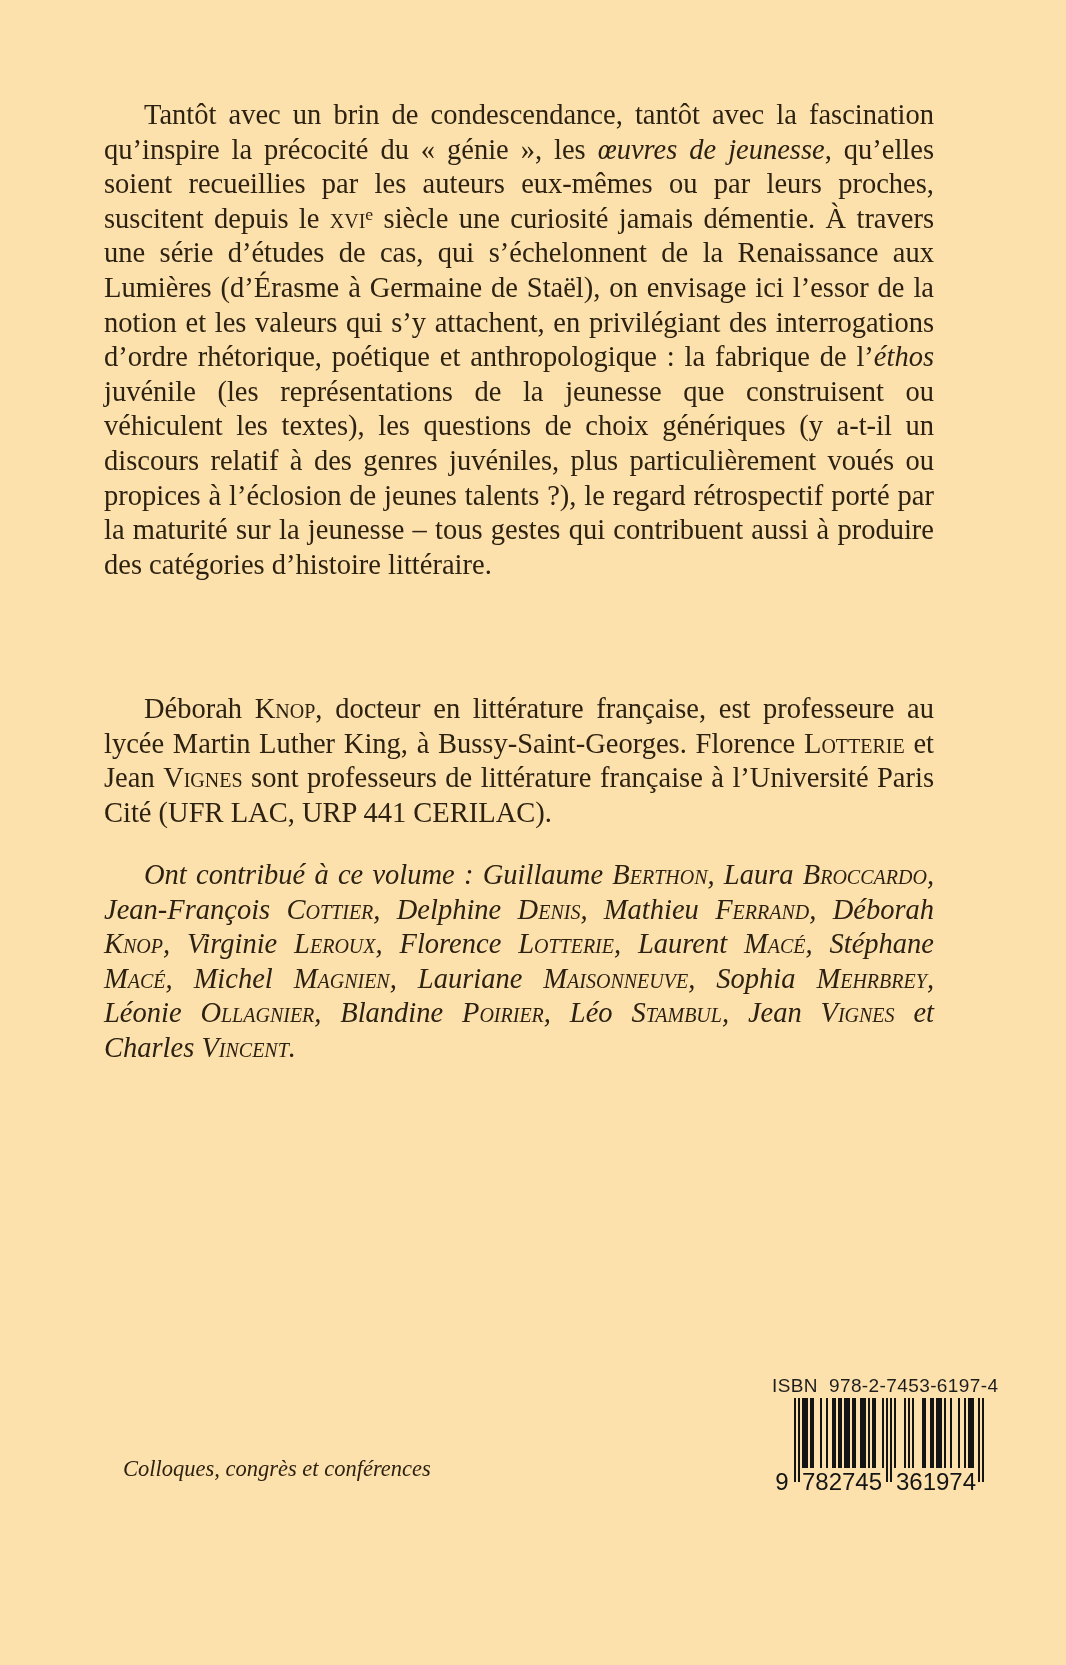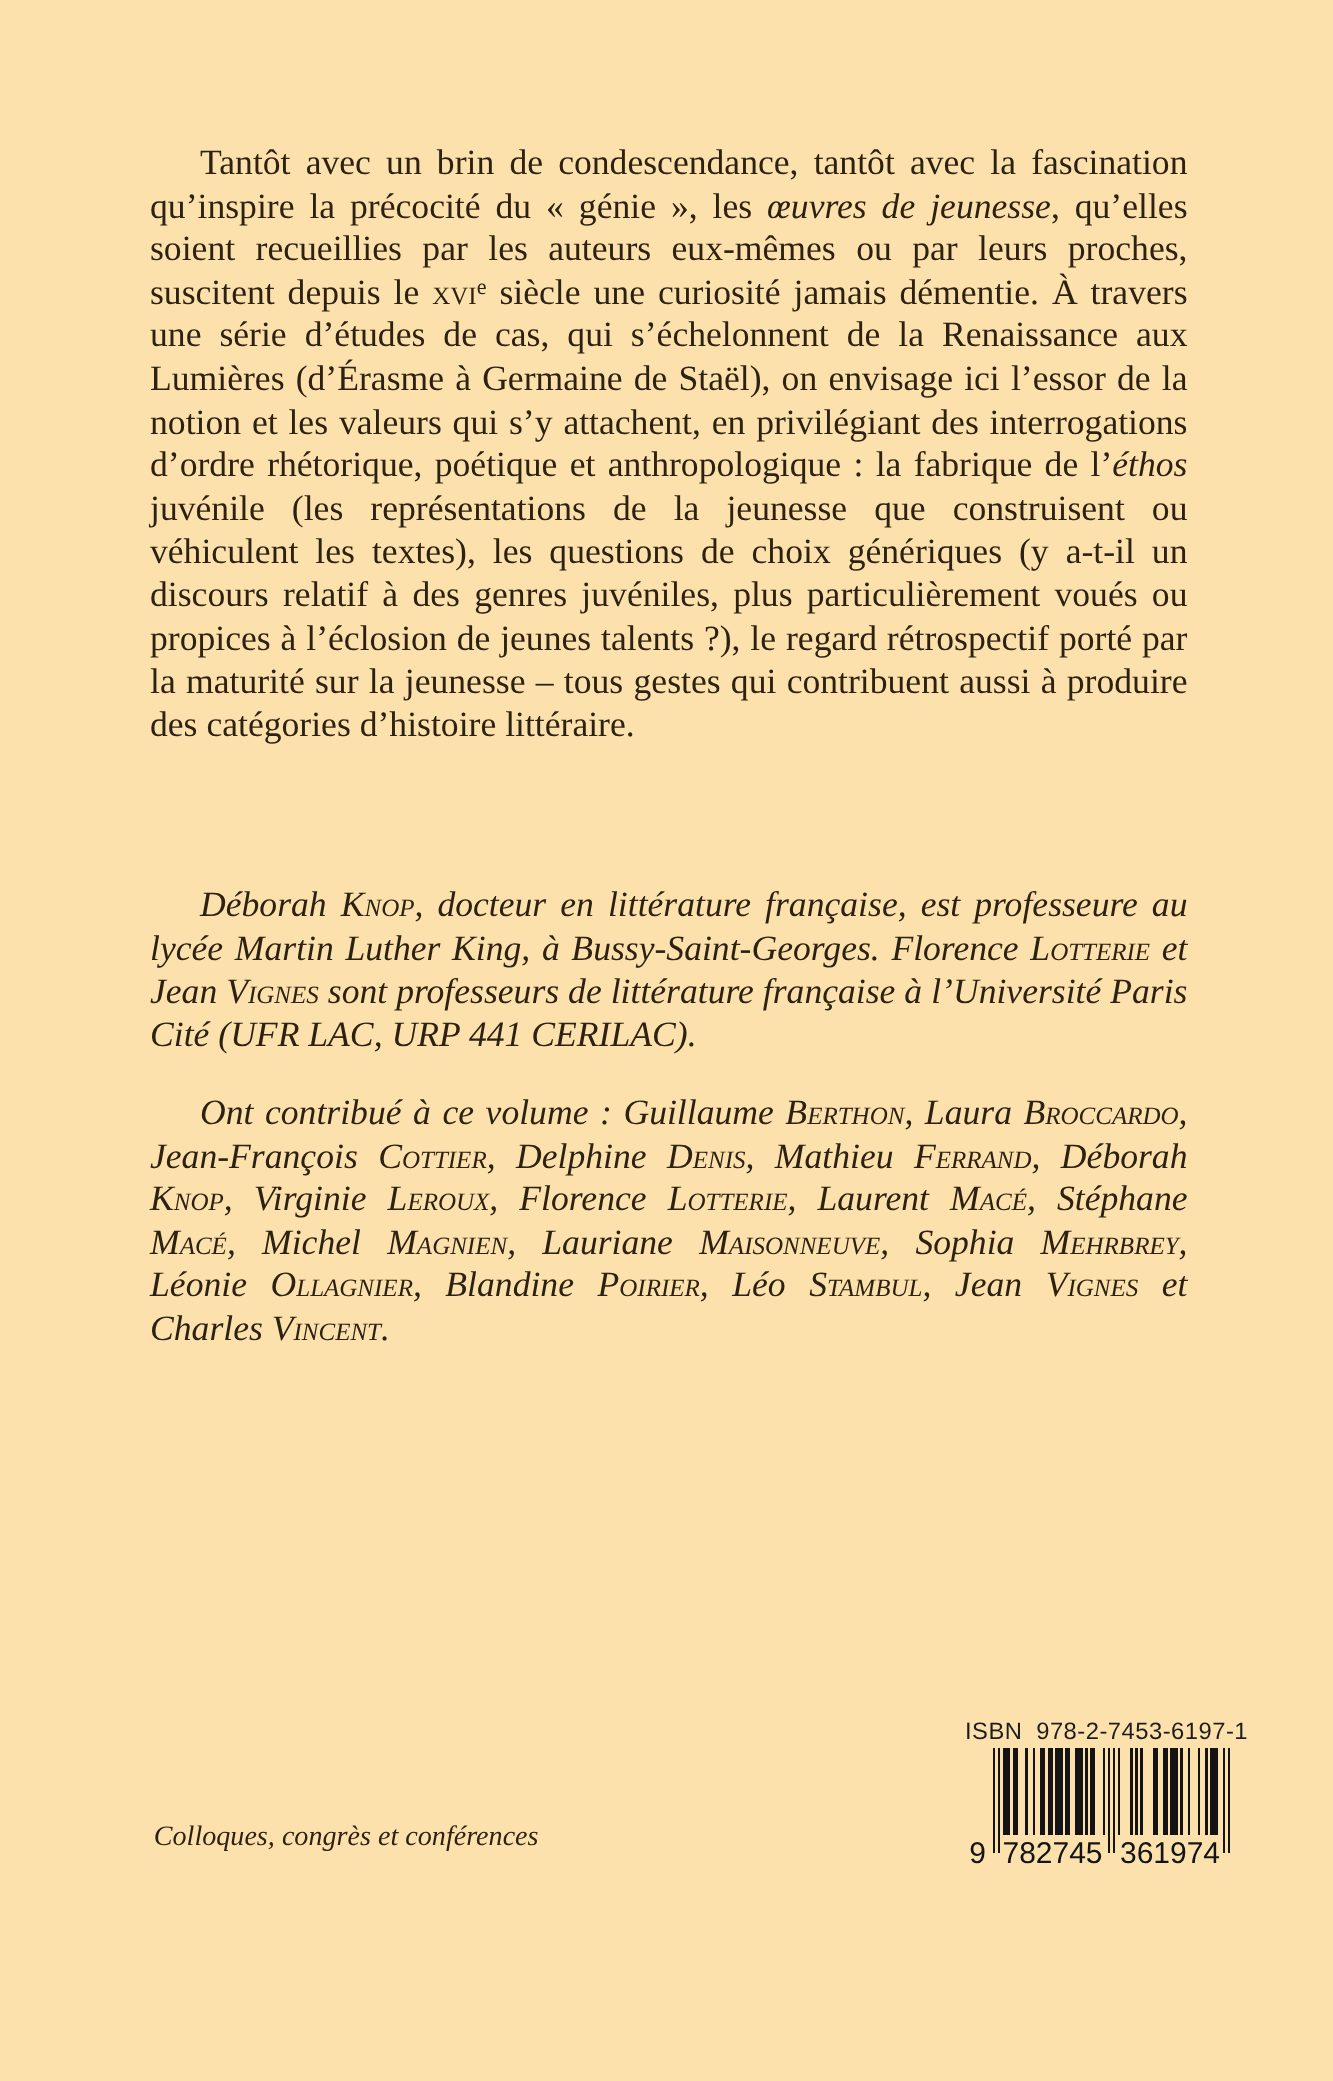--- a/index.html
+++ b/index.html
@@ -2,26 +2,26 @@
 <html><head>
 <meta charset="utf-8">
 <style>
   html,body { margin:0; padding:0; }
   .page {
     position:relative; width:1066px; height:1665px;
     background:#fde1ac; color:#2d2212; overflow:hidden;
     font-family:"Liberation Serif", serif;
   }
   .para {
-    position:absolute; left:104px; width:830px; margin:16px;
+    position:absolute; left:104px; width:830px; margin:0;
     font-size:28.5px; line-height:34.6px;
     text-align:justify; text-indent:40px;
   }
   .blurb { top:98px; }
-  .bio { top:692px; font-style:italic; }
+  .bio { top:692px; }
   .contributors { top:858px; font-style:italic; }
   .sc { font-variant:small-caps; }
   .italic { font-style:italic; }
   sup.sup { font-size:0.62em; line-height:0; position:relative; top:-0.45em; vertical-align:baseline; }
   .series {
     position:absolute; left:107px; top:1438px; margin:16px;
     font-style:italic; font-size:22.5px; line-height:30px; color:#2d2212;
   }
   .isbn-block { position:absolute; left:772px; top:1375px; width:218px; }
   .isbn-label {
@@ -46,21 +46,21 @@
   <p class="para bio"><span>Déborah </span><span class="sc">Knop</span><span>, docteur en littérature française, est professeure au lycée Martin Luther King, à Bussy-Saint-Georges. Florence </span><span class="sc">Lotterie</span><span> et Jean </span><span class="sc">Vignes</span><span> sont professeurs de littérature française à l’Université Paris Cité (UFR LAC, URP 441 CERILAC).</span></p>
 
   <p class="para contributors"><span>Ont contribué à ce volume : Guillaume </span><span class="sc">Berthon</span><span>, Laura </span><span class="sc">Broccardo</span><span>, Jean-François </span><span class="sc">Cottier</span><span>, Delphine </span><span class="sc">Denis</span><span>, Mathieu </span><span class="sc">Ferrand</span><span>, Déborah </span><span class="sc">Knop</span><span>, Virginie </span><span class="sc">Leroux</span><span>, Florence </span><span class="sc">Lotterie</span><span>, Laurent </span><span class="sc">Macé</span><span>, Stéphane </span><span class="sc">Macé</span><span>, Michel </span><span class="sc">Magnien</span><span>, Lauriane </span><span class="sc">Maisonneuve</span><span>, Sophia </span><span class="sc">Mehrbrey</span><span>, Léonie </span><span class="sc">Ollagnier</span><span>, Blandine </span><span class="sc">Poirier</span><span>, Léo </span><span class="sc">Stambul</span><span>, Jean </span><span class="sc">Vignes</span><span> et Charles </span><span class="sc">Vincent</span><span>.</span></p>
 
   <div class="series">
     <div>Colloques, congrès et conférences</div>
   </div>
 
   <div class="isbn-block">
     <p class="isbn-label">
-      <span>ISBN</span><span class="num">978-2-7453-6197-1</span>
+      <span>ISBN</span><span class="num">978-2-7453-6197-4</span>
     </p>
     <svg class="barcode-svg" width="218" height="96" viewBox="0 0 218 96" xmlns="http://www.w3.org/2000/svg">
       <g id="ean-bars">
           <rect x="22" y="0" width="2" height="84"></rect>
           <rect x="26" y="0" width="2" height="84"></rect>
           <rect x="30" y="0" width="2" height="70"></rect>
           <rect x="32" y="0" width="2" height="70"></rect>
           <rect x="34" y="0" width="2" height="70"></rect>
           <rect x="38" y="0" width="2" height="70"></rect>
           <rect x="40" y="0" width="2" height="70"></rect>

